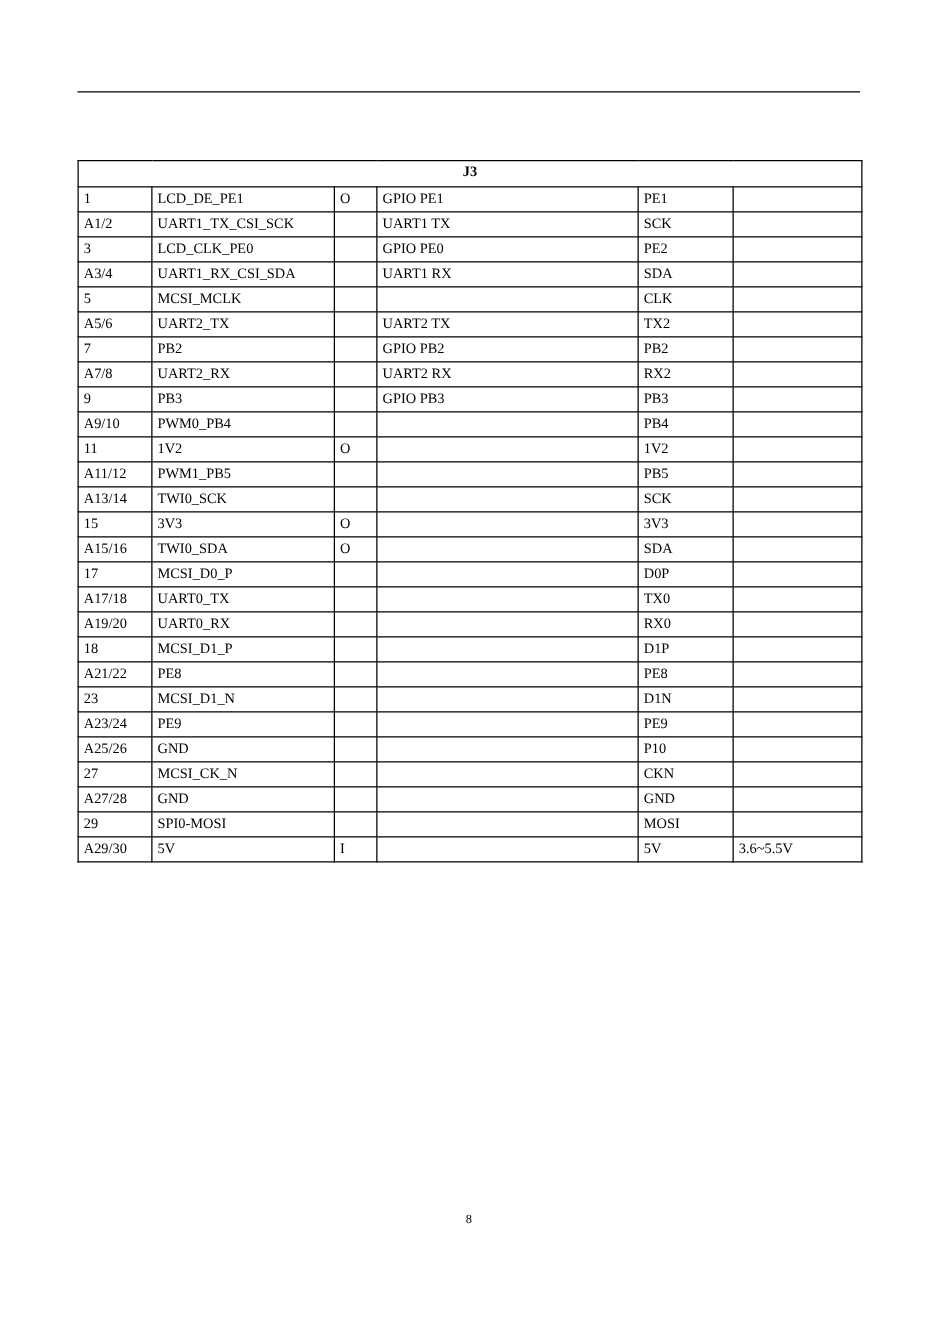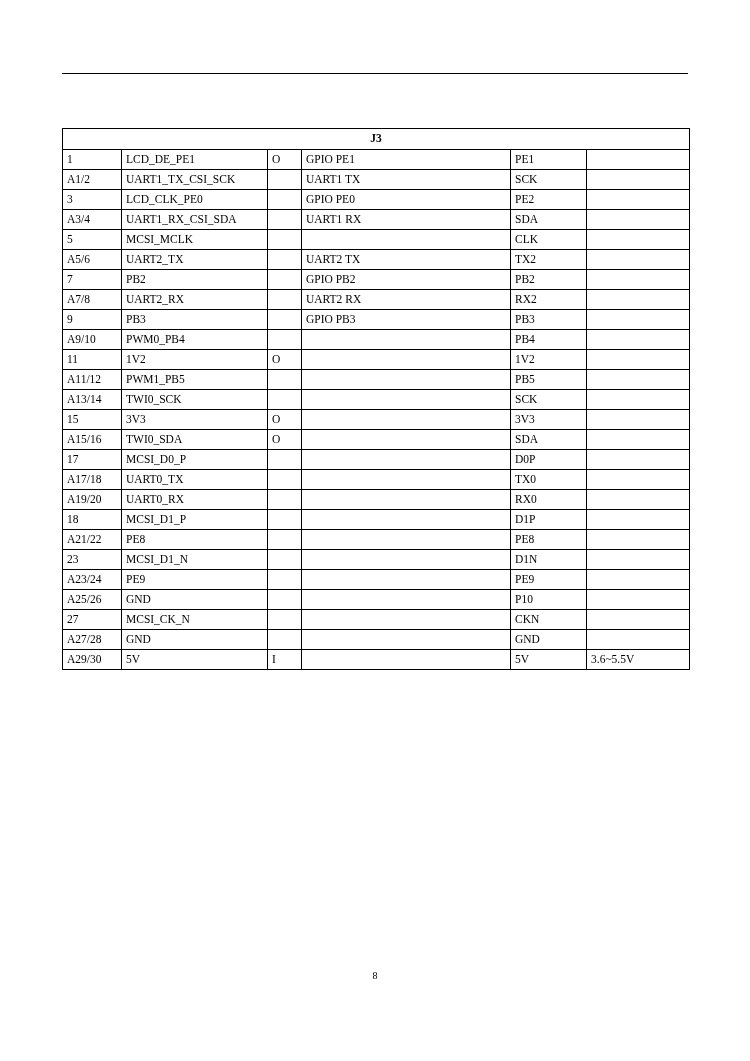--- a/index.html
+++ b/index.html
@@ -291,20 +291,28 @@
           </tr>
           <tr>
             <td>A27/28</td>
             <td>GND</td>
             <td></td>
             <td></td>
             <td>GND</td>
             <td></td>
           </tr>
           <tr>
+            <td>29</td>
+            <td>SPI0-MOSI</td>
+            <td></td>
+            <td></td>
+            <td>MOSI</td>
+            <td></td>
+          </tr>
+          <tr>
             <td>A29/30</td>
             <td>5V</td>
             <td>I</td>
             <td></td>
             <td>5V</td>
             <td>3.6~5.5V</td>
           </tr>
         </tbody>
     </table>
   </div>

